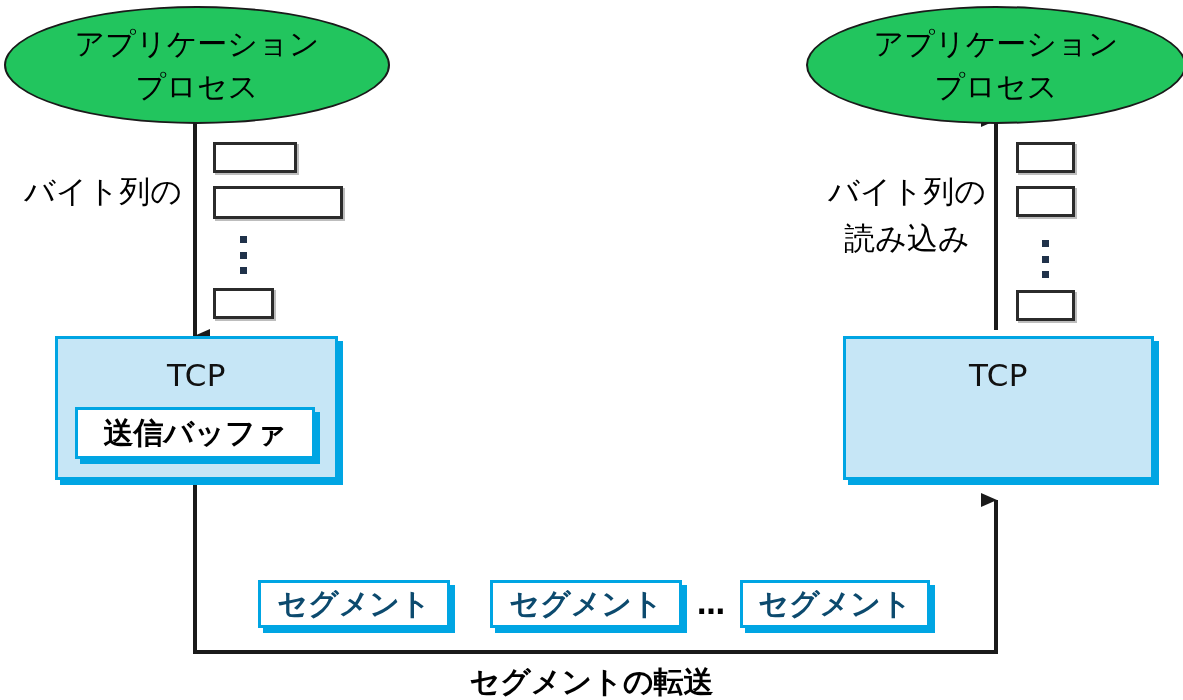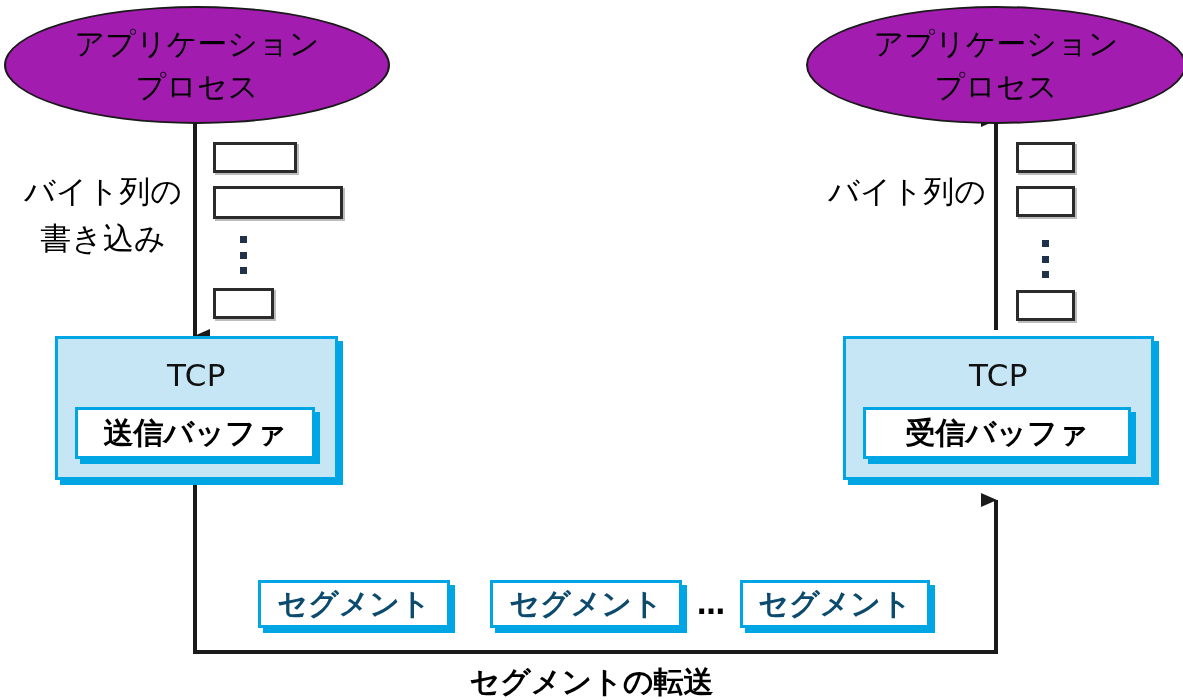--- a/index.html
+++ b/index.html
@@ -3,21 +3,21 @@
 <meta charset="utf-8">
 <style>
   html,body{margin:0;padding:0;background:#ffffff;}
   body{width:1183px;height:700px;font-family:"DejaVu Sans","Liberation Sans",sans-serif;}
   #canvas{position:relative;width:1183px;height:700px;overflow:hidden;background:#fff;}
 
   .ellipse{
     position:absolute;
     border:2.5px solid #1a1a1a;
     border-radius:50%;
-    background:#a21caf;
+    background:#22c55e;
     display:flex;flex-direction:column;
     align-items:center;justify-content:center;
     line-height:1.45;
     font-size:30px;
     color:#000;
     font-weight:400;
   }
   .ellipse span{display:block;}
 
   .side-label{
@@ -122,21 +122,20 @@
     <path d="M195,480 L195,652 L996,652 L996,500" fill="none" stroke="#1a1a1a" stroke-width="4" marker-end="url(#arrowUp)"></path>
   </svg>
 
   <div class="ellipse" style="left:4px; top:6px; width:382px; height:114px;">
     <span>アプリケーション</span>
     <span>プロセス</span>
   </div>
 
   <div class="side-label" style="left:18px; top:168px; width:170px;">
     <span>バイト列の</span>
-    <span>書き込み</span>
   </div>
 
   <div class="byte-cell" style="left:213px; top:142px; width:84px; height:31px;"></div>
   <div class="byte-cell" style="left:213px; top:186px; width:130px; height:33px;"></div>
 
   <div class="vdots" style="left:240px; top:236px; height:38px;">
     <i></i>
       <i></i>
       <i></i>
   </div>
@@ -148,36 +147,36 @@
     <div class="buffer-box">送信バッファ</div>
   </div>
 
   <div class="ellipse" style="left:806px; top:6px; width:376px; height:114px;">
     <span>アプリケーション</span>
     <span>プロセス</span>
   </div>
 
   <div class="side-label" style="left:822px; top:168px; width:170px;">
     <span>バイト列の</span>
+    <span>読み込み</span>
   </div>
 
   <div class="byte-cell" style="left:1016px; top:142px; width:59px; height:31px;"></div>
   <div class="byte-cell" style="left:1016px; top:186px; width:59px; height:31px;"></div>
 
   <div class="vdots" style="left:1042px; top:240px; height:38px;">
     <i></i>
       <i></i>
       <i></i>
   </div>
 
   <div class="byte-cell" style="left:1016px; top:290px; width:59px; height:31px;"></div>
 
   <div class="tcp-box" style="left:843px; top:336px; width:311px; height:144px;">
     <div class="tcp-title">TCP</div>
-    <div class="buffer-box">受信バッファ</div>
   </div>
 
   <div class="seg-box" style="left:258px; top:580px; width:192px; height:48px;">セグメント</div>
   <div class="seg-box" style="left:490px; top:580px; width:192px; height:48px;">セグメント</div>
   <div class="seg-ellipsis" style="left:692px; top:588px; width:40px; text-align:center;">…</div>
   <div class="seg-box" style="left:740px; top:580px; width:190px; height:48px;">セグメント</div>
 
   <div class="bottom-label" style="left:0; right:0; top:662px; width:1183px;">セグメントの転送</div>
 
 </div>

